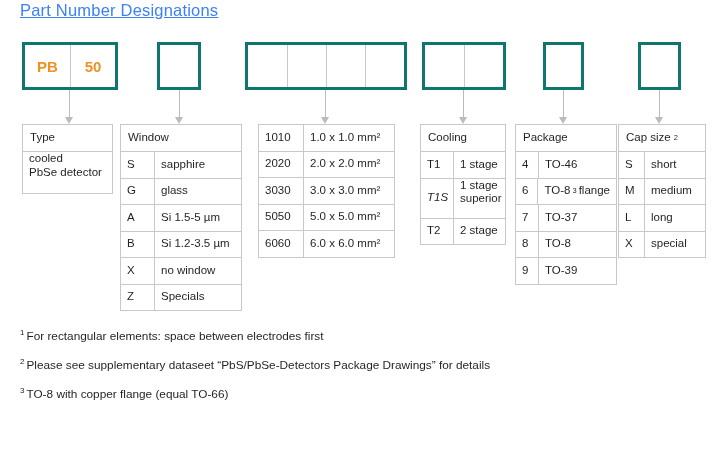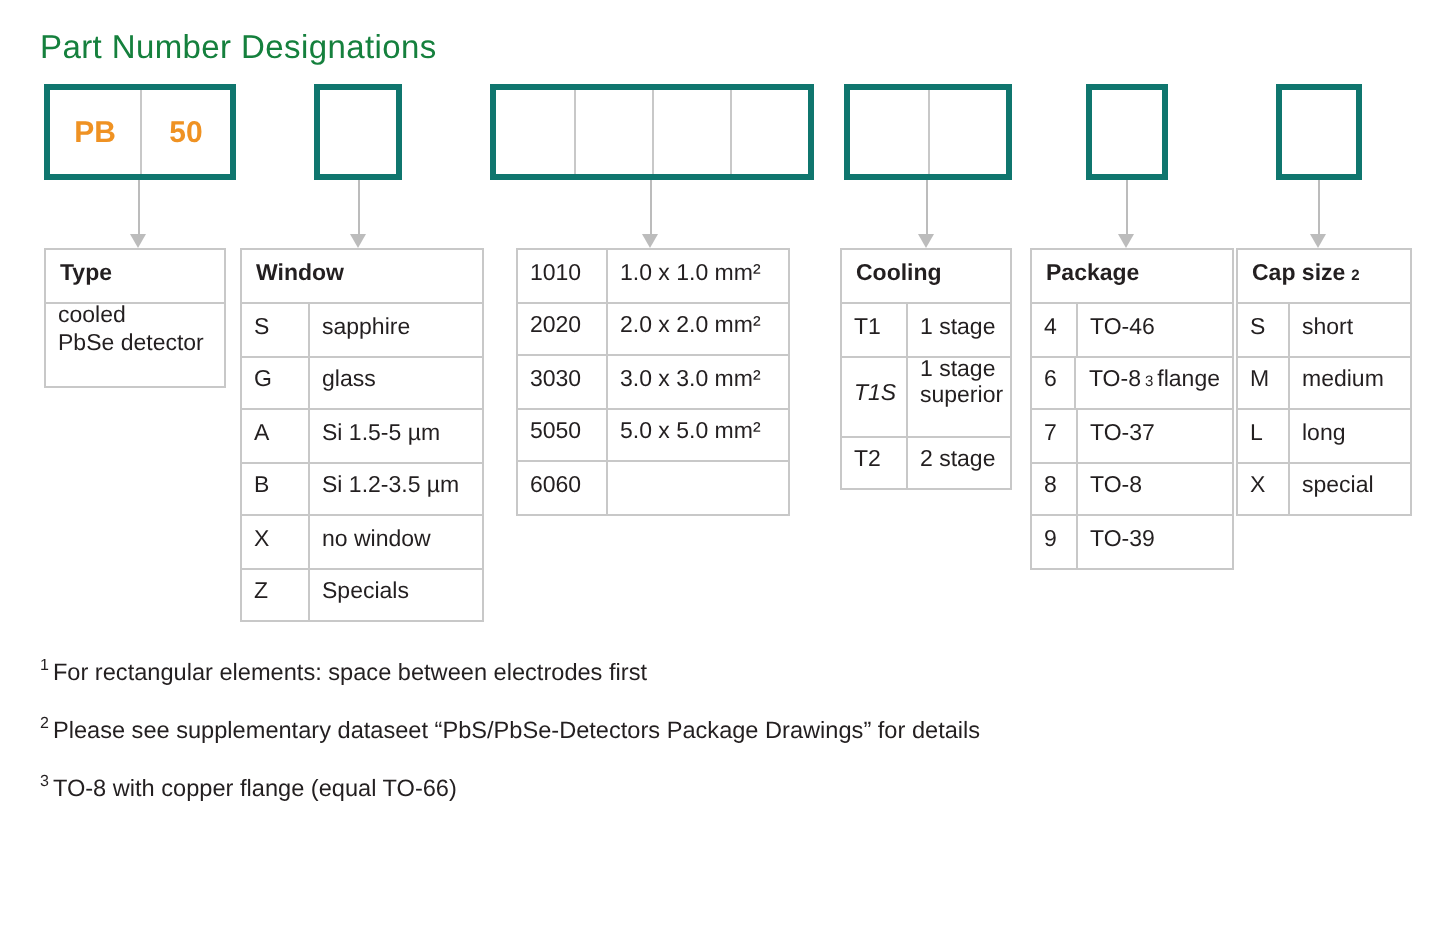--- a/index.html
+++ b/index.html
@@ -14,25 +14,26 @@
   #page {
     position: relative;
     width: 725px;
     height: 466px;
     overflow: hidden;
     background: #ffffff;
   }
   .title {
     position: absolute;
     left: 20px;
-    top: 15px;
+    top: 1px;
     font-size: 16.5px;
-    color: #15803d;
+    color: #3b82f6;
     letter-spacing: 0.2px;
     white-space: nowrap;
+    text-decoration: underline;
   }
 
   
   .codegroup {
     position: absolute;
     display: flex;
     border: 3px solid #0f766e;
     box-sizing: border-box;
     background: #ffffff;
   }
@@ -77,21 +78,21 @@
     border-bottom: none;
     box-sizing: border-box;
     background: #ffffff;
   }
   .trow {
     display: flex;
     border-bottom: 1px solid #c8c8c8;
     box-sizing: border-box;
   }
   .thead {
-    font-weight: bold;
+    font-weight: normal;
     font-size: 11.5px;
     align-items: center;
   }
   .tcell {
     box-sizing: border-box;
     display: flex;
     align-items: center;
     padding: 0 6px;
     font-size: 11.5px;
     line-height: 1.18;
@@ -247,20 +248,21 @@
     <div class="trow" style="height:26.5px;">
       <div class="tcell code" style="width:45px;">3030</div>
       <div class="tcell full">3.0 x 3.0 mm²</div>
     </div>
     <div class="trow" style="height:26.5px;">
       <div class="tcell code" style="width:45px;">5050</div>
       <div class="tcell full">5.0 x 5.0 mm²</div>
     </div>
     <div class="trow" style="height:26.5px;">
       <div class="tcell code" style="width:45px;">6060</div>
+      <div class="tcell full">6.0 x 6.0 mm²</div>
     </div>
   </div>
 
   <div class="tbl" style="left:420px; top:124px; width:86px;">
     <div class="trow thead" style="height:27px;">
       <div class="tcell full">Cooling</div>
     </div>
     <div class="trow" style="height:26.5px;">
       <div class="tcell code" style="width:33px;">T1</div>
       <div class="tcell full">1 stage</div>

